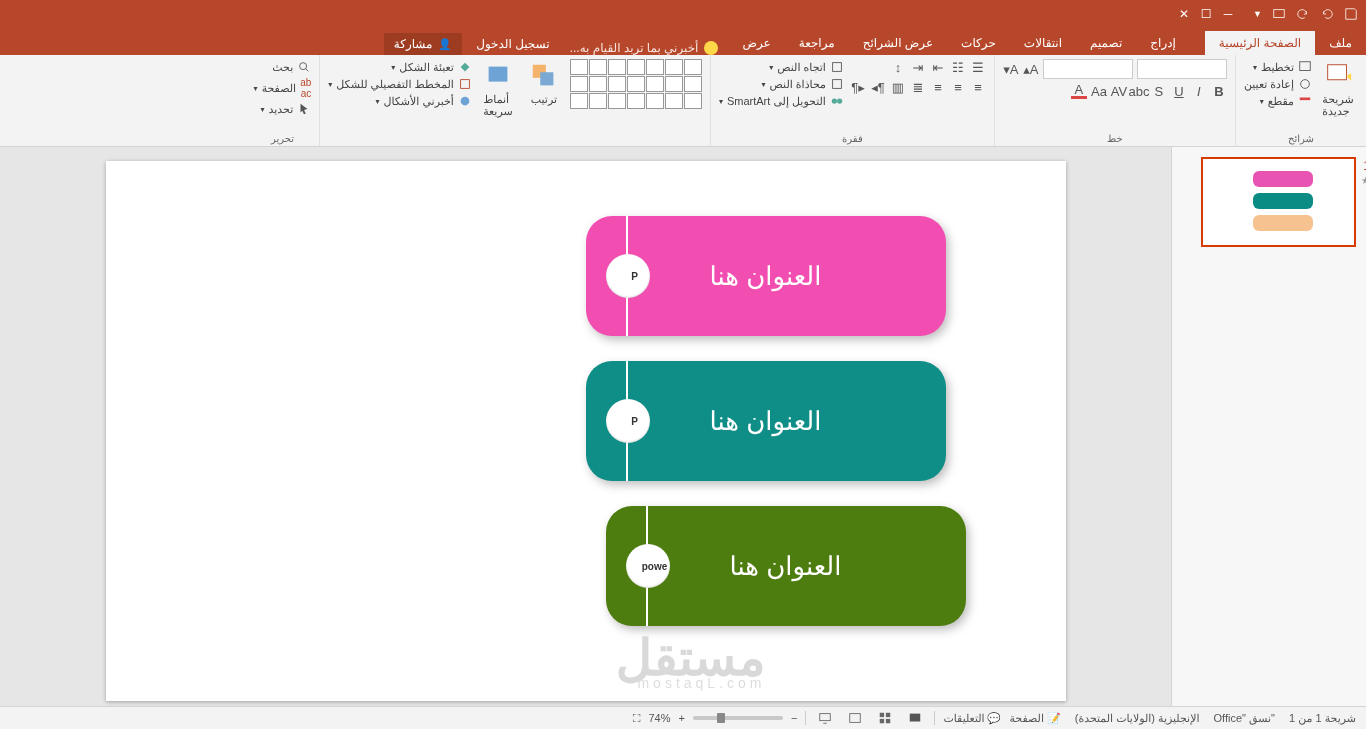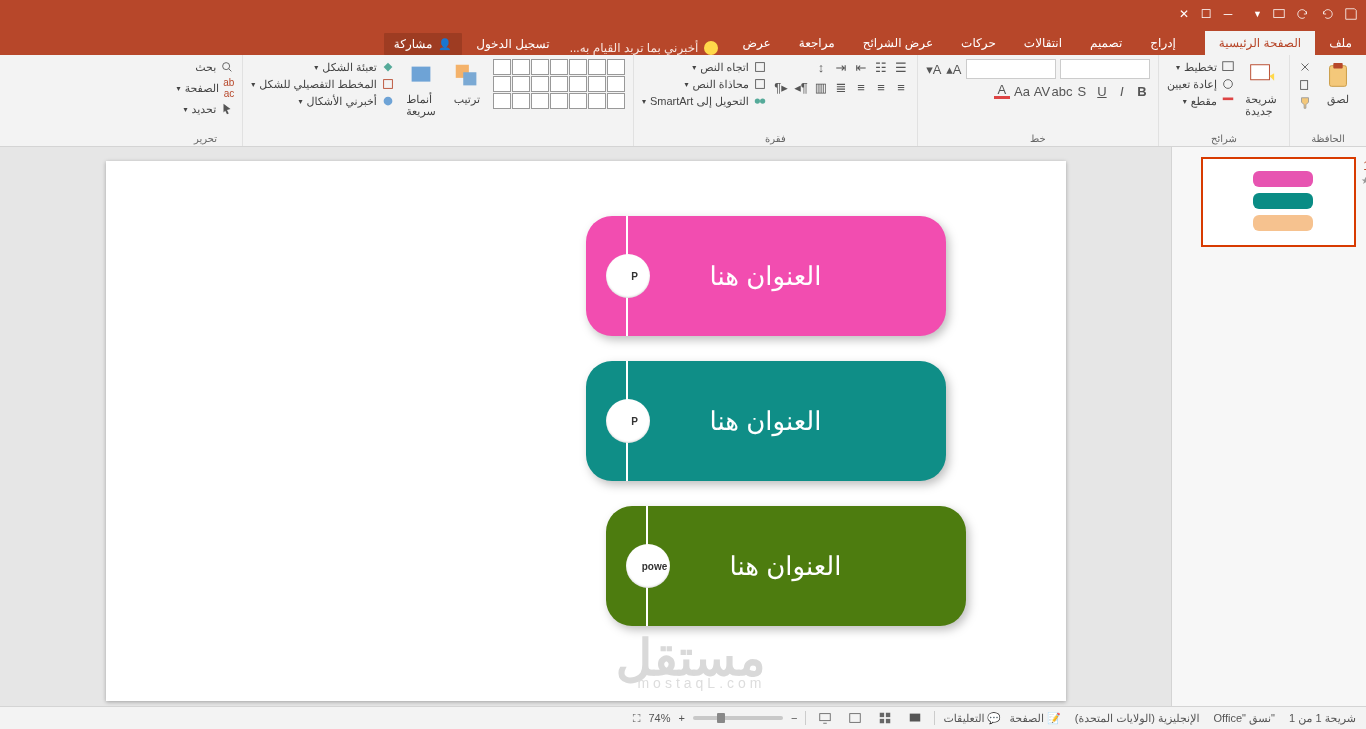--- a/index.html
+++ b/index.html
@@ -113,49 +113,20 @@
   <div class="tab">عرض</div>
   <div class="tellme">أخبرني بما تربد القيام به...</div>
   <div class="right">
     <div>تسجيل الدخول</div>
     <div class="share">مشاركة</div>
   </div>
 </div>
 
 <div class="ribbon">
 
-  <div class="group">
-    <div class="group-body">
-      <div class="bigbtn">
-        <svg viewBox="0 0 32 32">
-            <rect x="7" y="5" width="18" height="22" rx="2" fill="#f4c87a" stroke="#c8973f"></rect>
-            <rect x="11" y="2" width="10" height="6" rx="1" fill="#b7472a"></rect>
-          </svg>
-        <div class="vlabel">لصق</div>
-      </div>
-      <div style="display:flex;flex-direction:column;gap:2px">
-        <div class="smallrow">
-            <svg viewBox="0 0 16 16">
-              <path d="M4 4l8 8M12 4l-8 8" stroke="#555"></path>
-            </svg>
-          </div>
-        <div class="smallrow">
-            <svg viewBox="0 0 16 16">
-              <rect x="3" y="3" width="8" height="10" fill="none" stroke="#555"></rect>
-            </svg>
-          </div>
-        <div class="smallrow">
-            <svg viewBox="0 0 16 16">
-              <path d="M4 2h8v5l-3 3v4H7v-4L4 7z" fill="#f4c87a" stroke="#999"></path>
-            </svg>
-          </div>
-      </div>
-    </div>
-    <div class="group-label">الحافظة</div>
-  </div>
 
   <div class="group">
     <div class="group-body">
       <div class="bigbtn">
         <svg viewBox="0 0 32 32">
             <rect x="5" y="4" width="20" height="16" fill="#fff" stroke="#b7472a"></rect>
             <path d="M25 16l5-3v8z" fill="#ffd84a"></path>
           </svg>
         <div class="vlabel" style="white-space:pre-line">شريحة
 جديدة</div>

